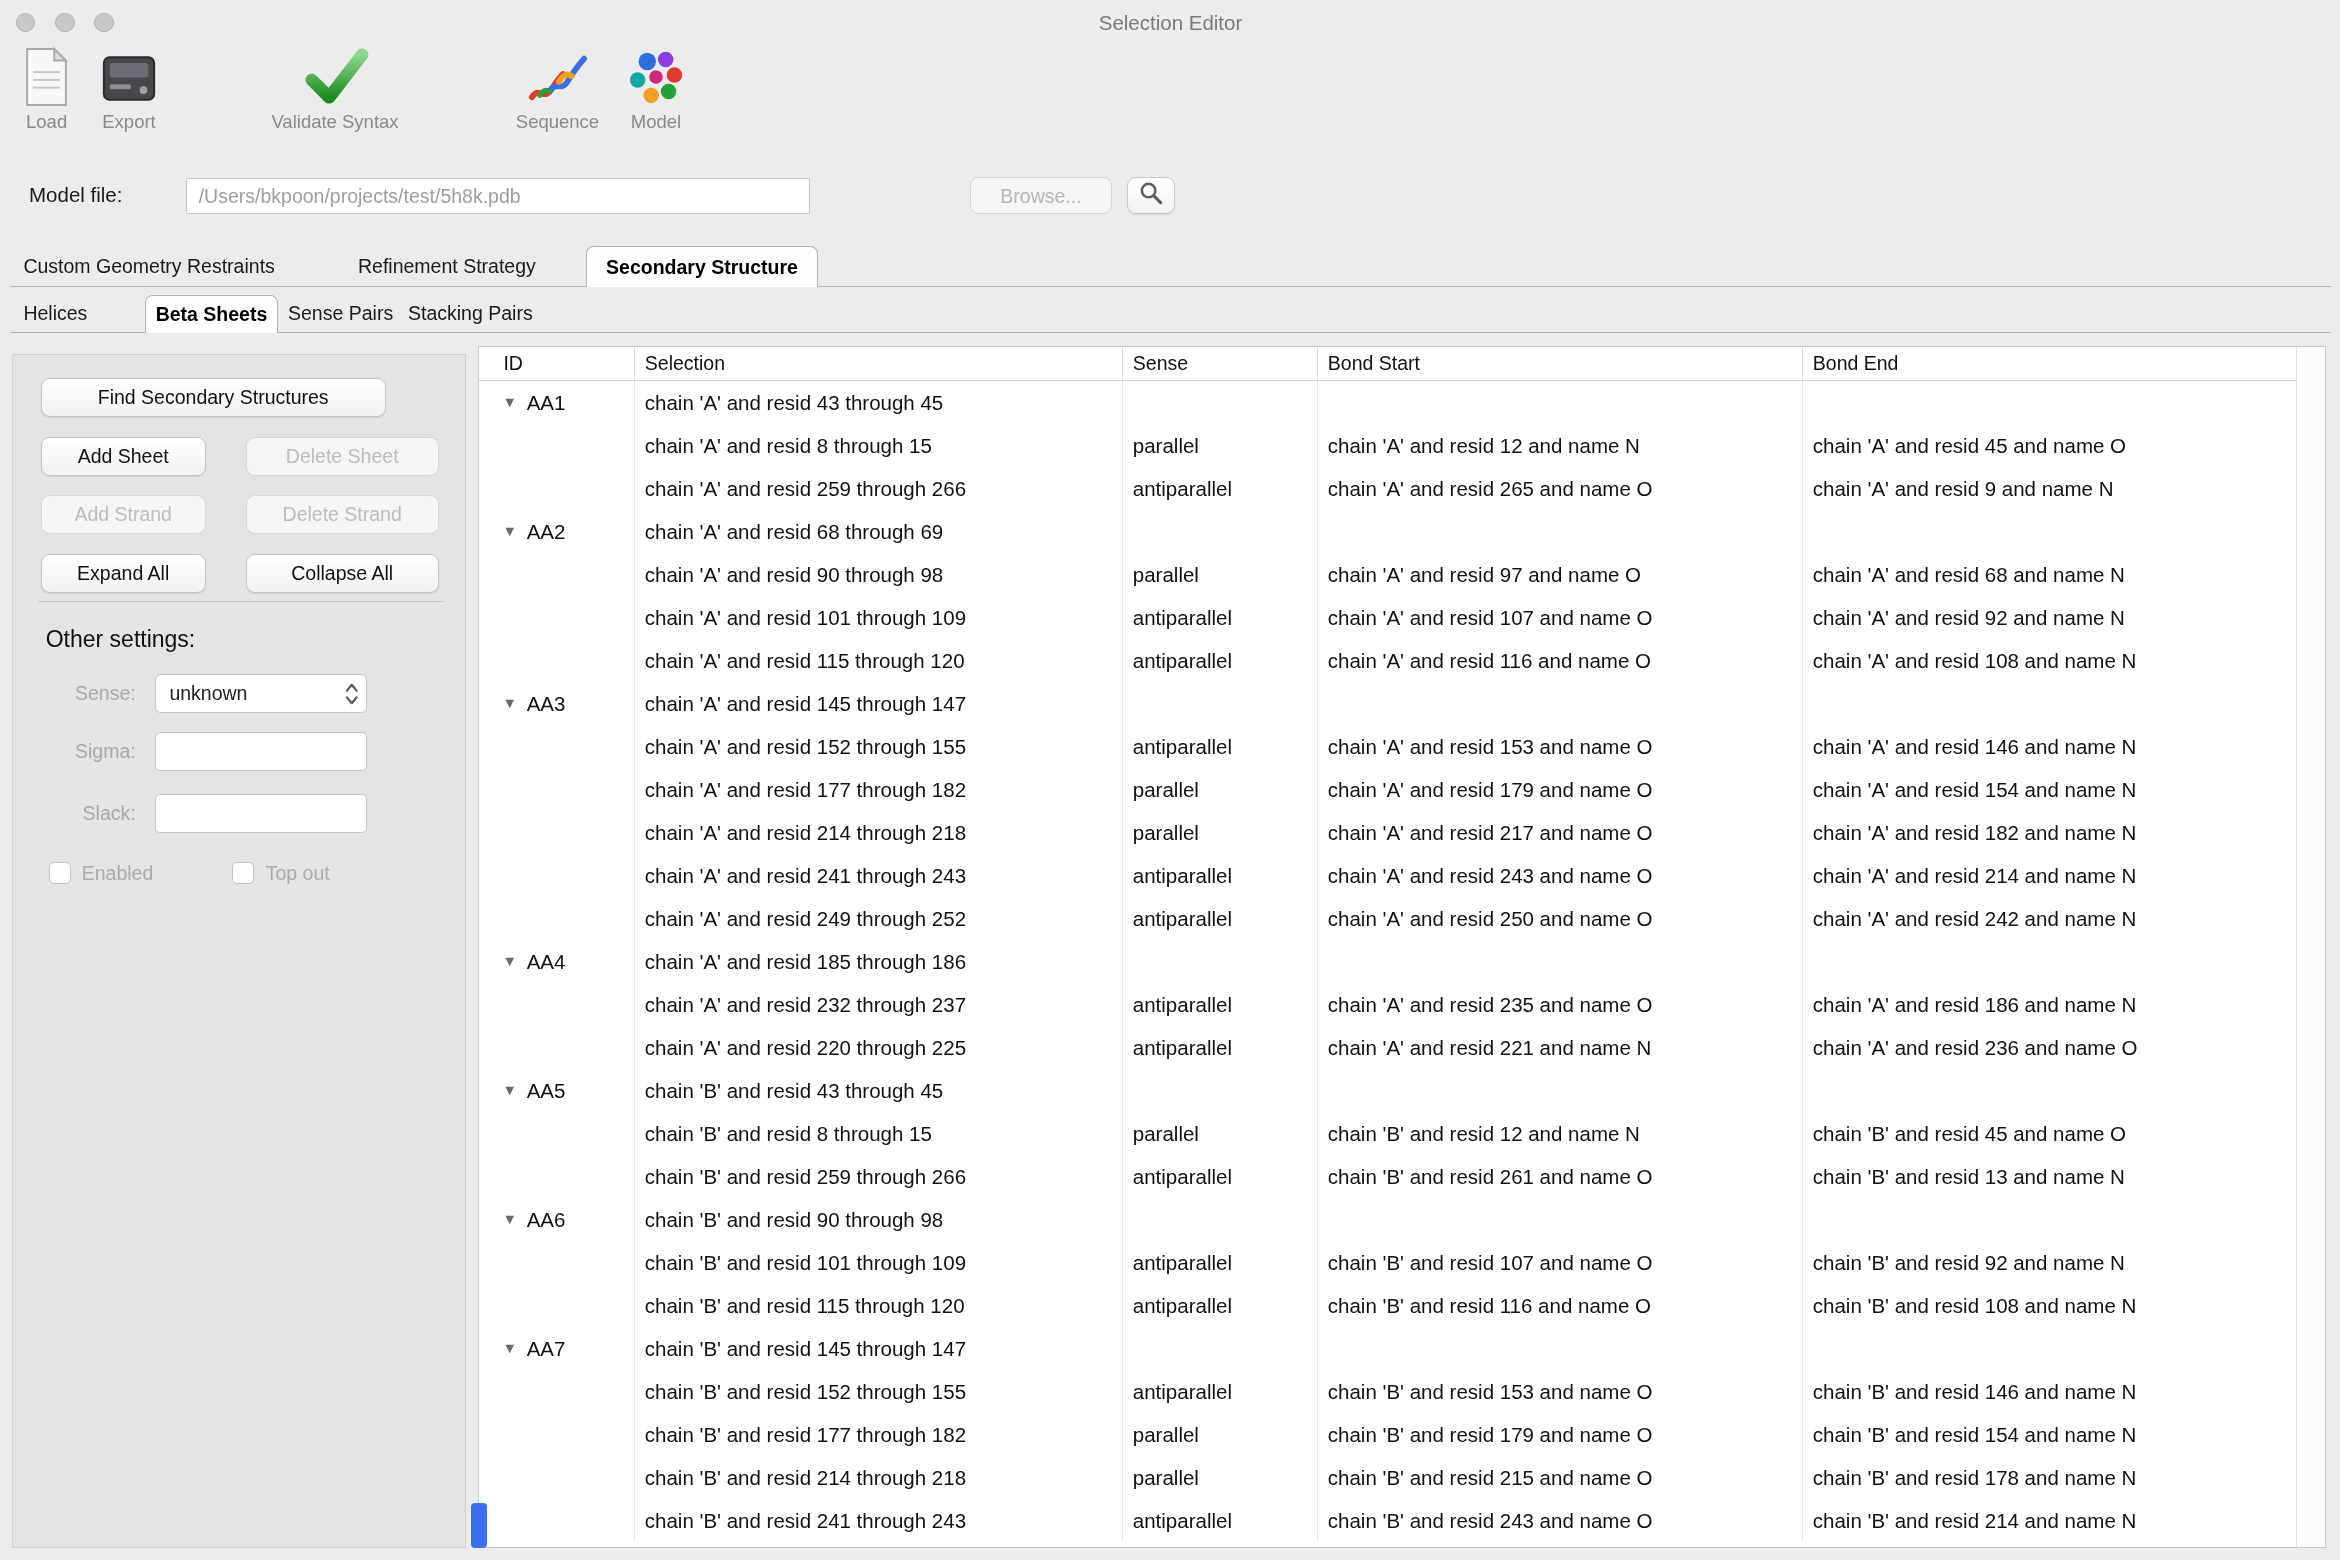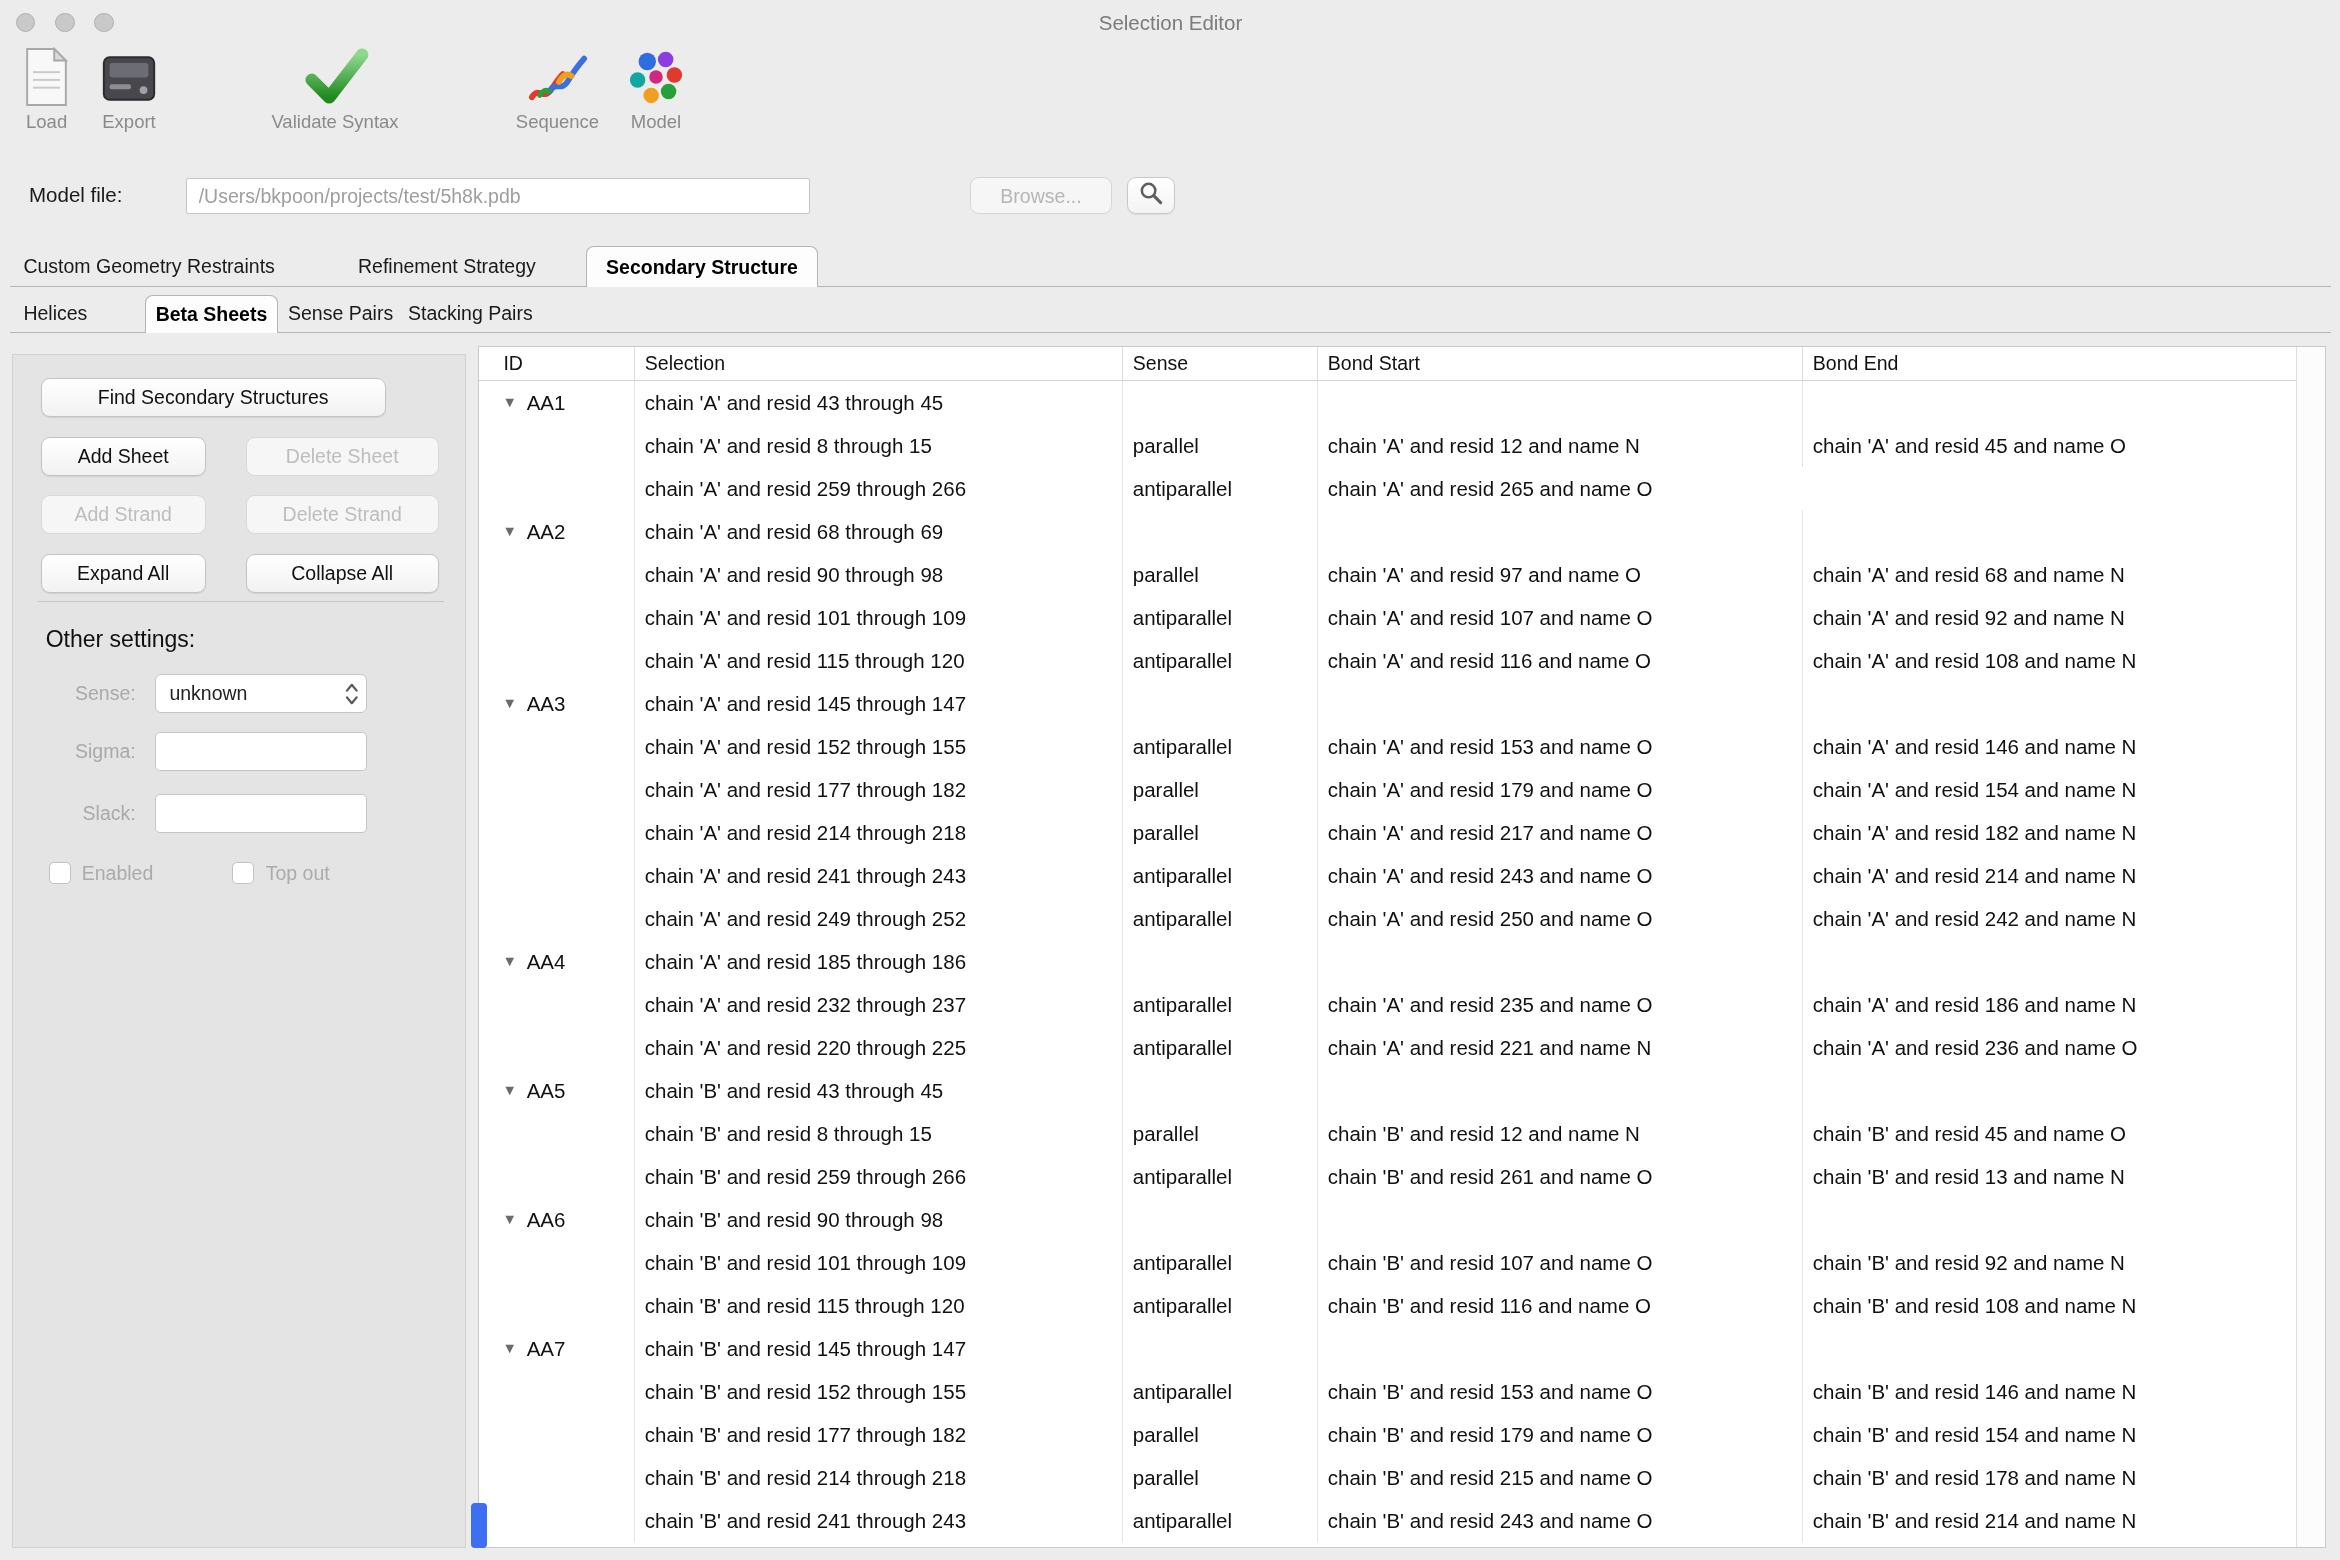--- a/index.html
+++ b/index.html
@@ -252,20 +252,21 @@
         <div class="tcell">chain 'A' and resid 8 through 15</div>
         <div class="tcell">parallel</div>
         <div class="tcell">chain 'A' and resid 12 and name N</div>
         <div class="tcell">chain 'A' and resid 45 and name O</div>
       </div>
       <div class="trow">
         <div class="tcell cell-id"></div>
         <div class="tcell">chain 'A' and resid 259 through 266</div>
         <div class="tcell">antiparallel</div>
         <div class="tcell">chain 'A' and resid 265 and name O</div>
+        <div class="tcell">chain 'A' and resid 9 and name N</div>
       </div>
       <div class="trow">
         <div class="tcell cell-id">
           <span class="disclosure">▼</span>
           <span class="id-text">AA2</span>
         </div>
         <div class="tcell">chain 'A' and resid 68 through 69</div>
         <div class="tcell"></div>
         <div class="tcell"></div>
         <div class="tcell"></div>

